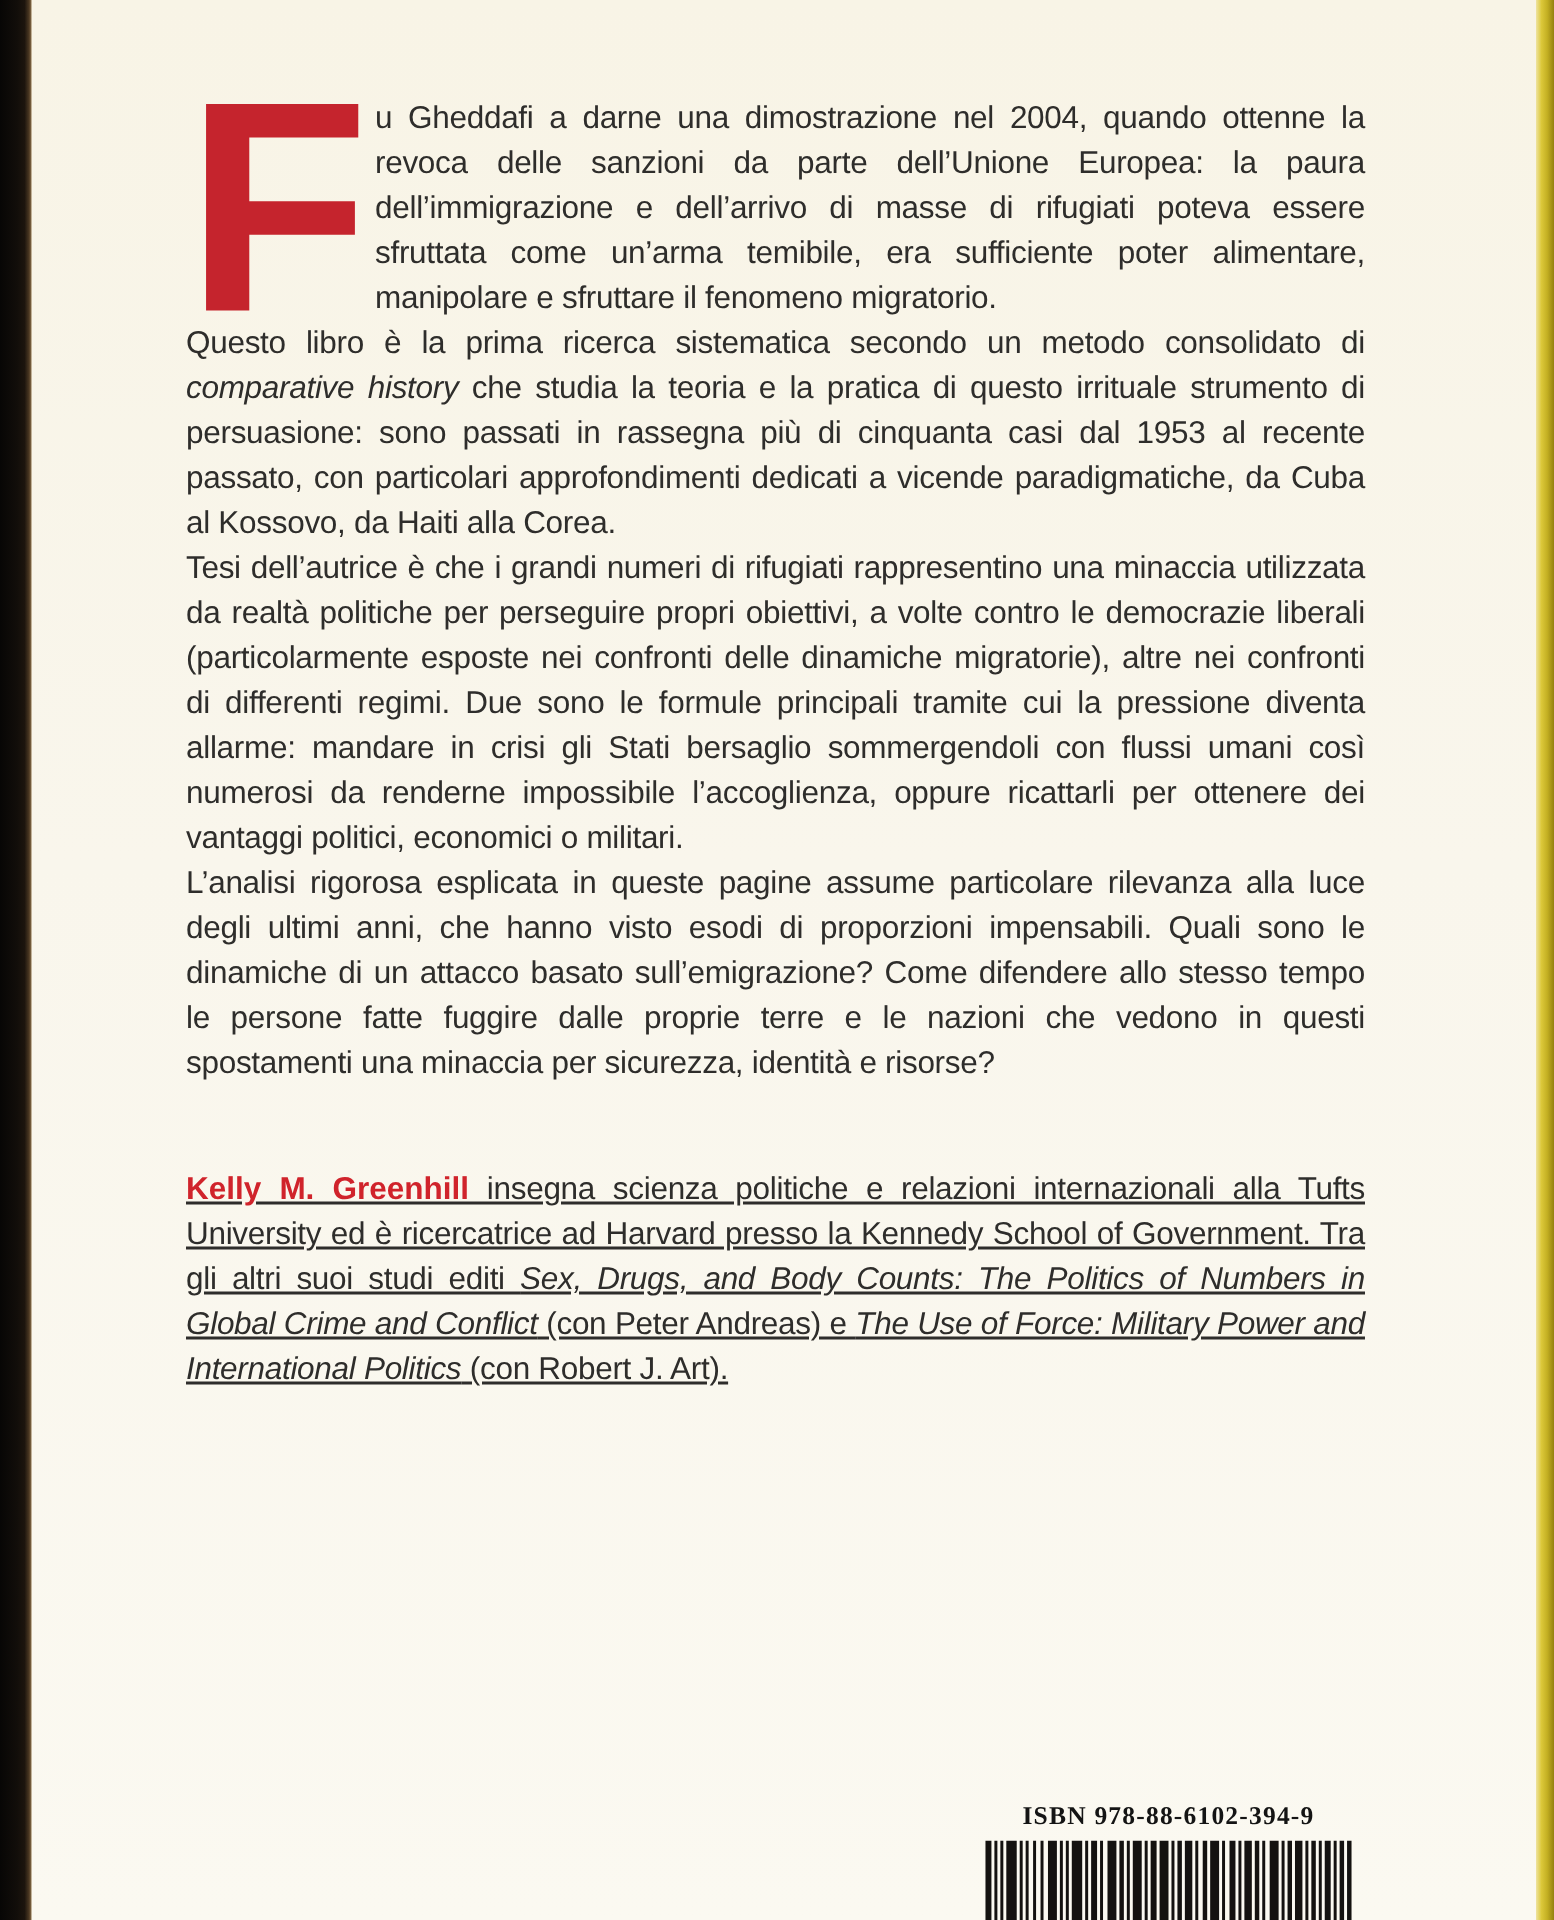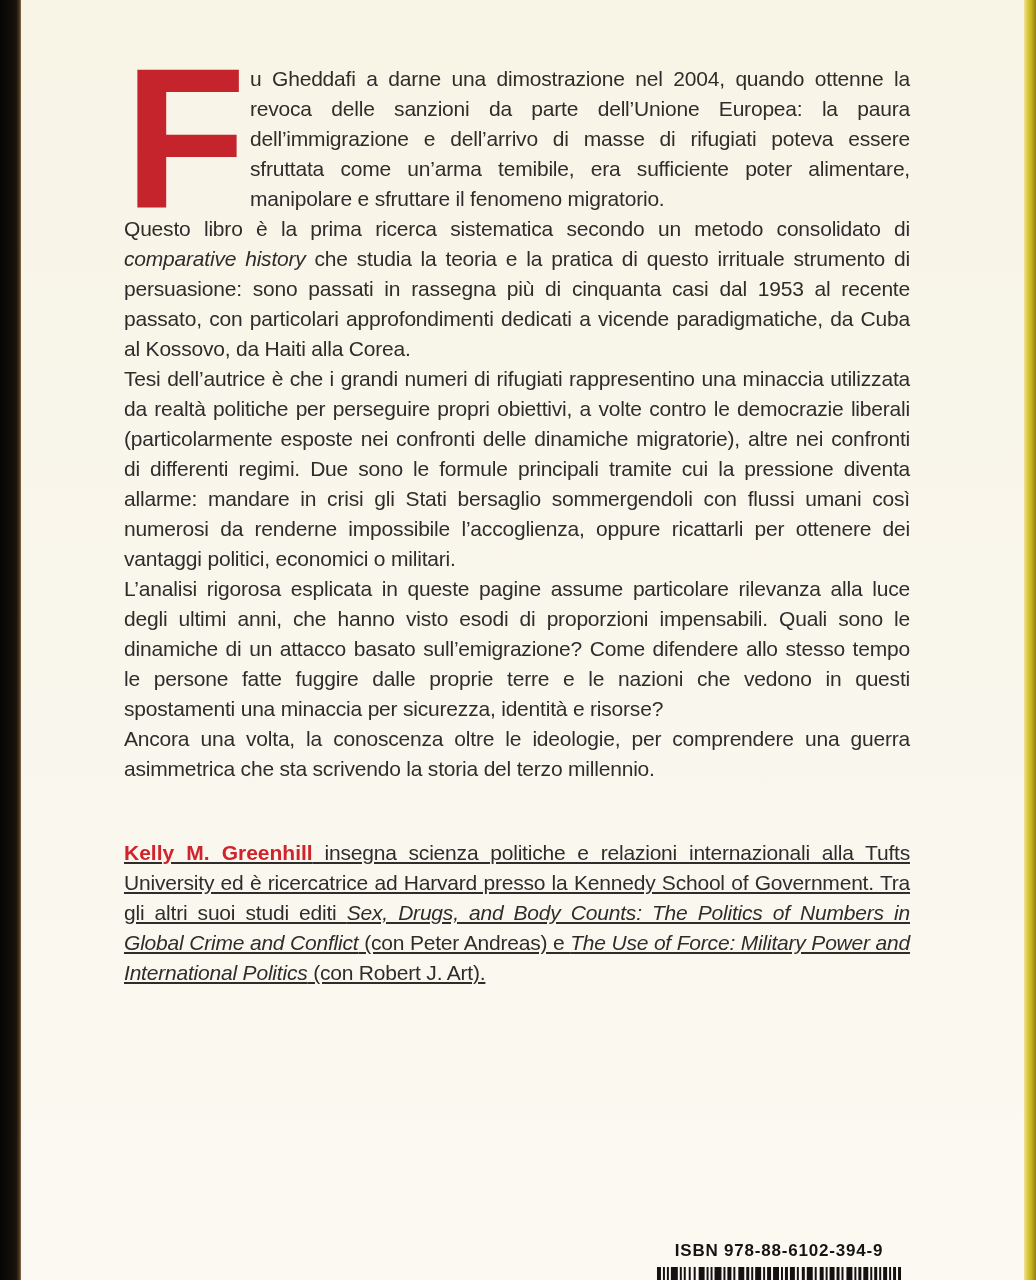--- a/index.html
+++ b/index.html
@@ -61,28 +61,27 @@
   .seg-italic { font-style: italic; }
   .seg-bold-red { font-weight: bold; color: #d0232b; letter-spacing: 0; }
   .isbn-block {
     position: absolute;
     left: 652px;
     top: 1199px;
     width: 254px;
     text-align: center;
   }
   .isbn-label {
-    font-family: Liberation Sans, sans-serif;
+    font-family: Liberation Serif, serif;
     font-size: 17px;
     font-weight: bold;
     letter-spacing: 0.8px;
     white-space: nowrap;
     color: #141414;
     line-height: 24px;
-    margin-top: 40px;
   }
   .barcode-svg {
     display: block;
     width: 248px;
     height: 62px;
     margin: 4px auto 0 auto;
   }
   .barcode-svg rect { fill: #141210; }
 </style>
 </head>
@@ -98,21 +97,20 @@
     <p>
       <span class="dropcap">F</span><span><span class="seg-normal">u Gheddafi a darne una dimostrazione nel 2004, quando ottenne la revoca delle sanzioni da parte dell’Unione Europea: la paura dell’immigrazione e dell’arrivo di masse di rifugiati poteva essere sfruttata come un’arma temibile, era sufficiente poter alimentare, manipolare e sfruttare il fenomeno migratorio.</span></span>
     </p>
 
     <p><span class="seg-normal">Questo libro è la prima ricerca sistematica secondo un metodo consolidato di </span><span class="seg-italic">comparative history</span><span class="seg-normal"> che studia la teoria e la pratica di questo irrituale strumento di persuasione: sono passati in rassegna più di cinquanta casi dal 1953 al recente passato, con particolari approfondimenti dedicati a vicende paradigmatiche, da Cuba al Kossovo, da Haiti alla Corea.</span></p>
 
     <p><span class="seg-normal">Tesi dell’autrice è che i grandi numeri di rifugiati rappresentino una minaccia utilizzata da realtà politiche per perseguire propri obiettivi, a volte contro le democrazie liberali (particolarmente esposte nei confronti delle dinamiche migratorie), altre nei confronti di differenti regimi. Due sono le formule principali tramite cui la pressione diventa allarme: mandare in crisi gli Stati bersaglio sommergendoli con flussi umani così numerosi da renderne impossibile l’accoglienza, oppure ricattarli per ottenere dei vantaggi politici, economici o militari.</span></p>
 
     <p><span class="seg-normal">L’analisi rigorosa esplicata in queste pagine assume particolare rilevanza alla luce degli ultimi anni, che hanno visto esodi di proporzioni impensabili. Quali sono le dinamiche di un attacco basato sull’emigrazione? Come difendere allo stesso tempo le persone fatte fuggire dalle proprie terre e le nazioni che vedono in questi spostamenti una minaccia per sicurezza, identità e risorse?</span></p>
 
-    <p><span class="seg-normal">Ancora una volta, la conoscenza oltre le ideologie, per comprendere una guerra asimmetrica che sta scrivendo la storia del terzo millennio.</span></p>
 
     <p class="bio"><span class="seg-bold-red">Kelly M. Greenhill</span><span class="seg-normal"> insegna scienza politiche e relazioni internazionali alla Tufts University ed è ricercatrice ad Harvard presso la Kennedy School of Government. Tra gli altri suoi studi editi </span><span class="seg-italic">Sex, Drugs, and Body Counts: The Politics of Numbers in Global Crime and Conflict</span><span class="seg-normal"> (con Peter Andreas) e </span><span class="seg-italic">The Use of Force: Military Power and International Politics</span><span class="seg-normal"> (con Robert J. Art).</span></p>
 
   </div>
 
   <div class="isbn-block">
     <div class="isbn-label">ISBN 978-88-6102-394-9</div>
     <svg class="barcode-svg" viewBox="0 0 250 60" preserveAspectRatio="none" aria-hidden="true">
       <rect x="2" y="0" width="4" height="60"></rect>
       <rect x="8" y="0" width="2" height="60"></rect>

